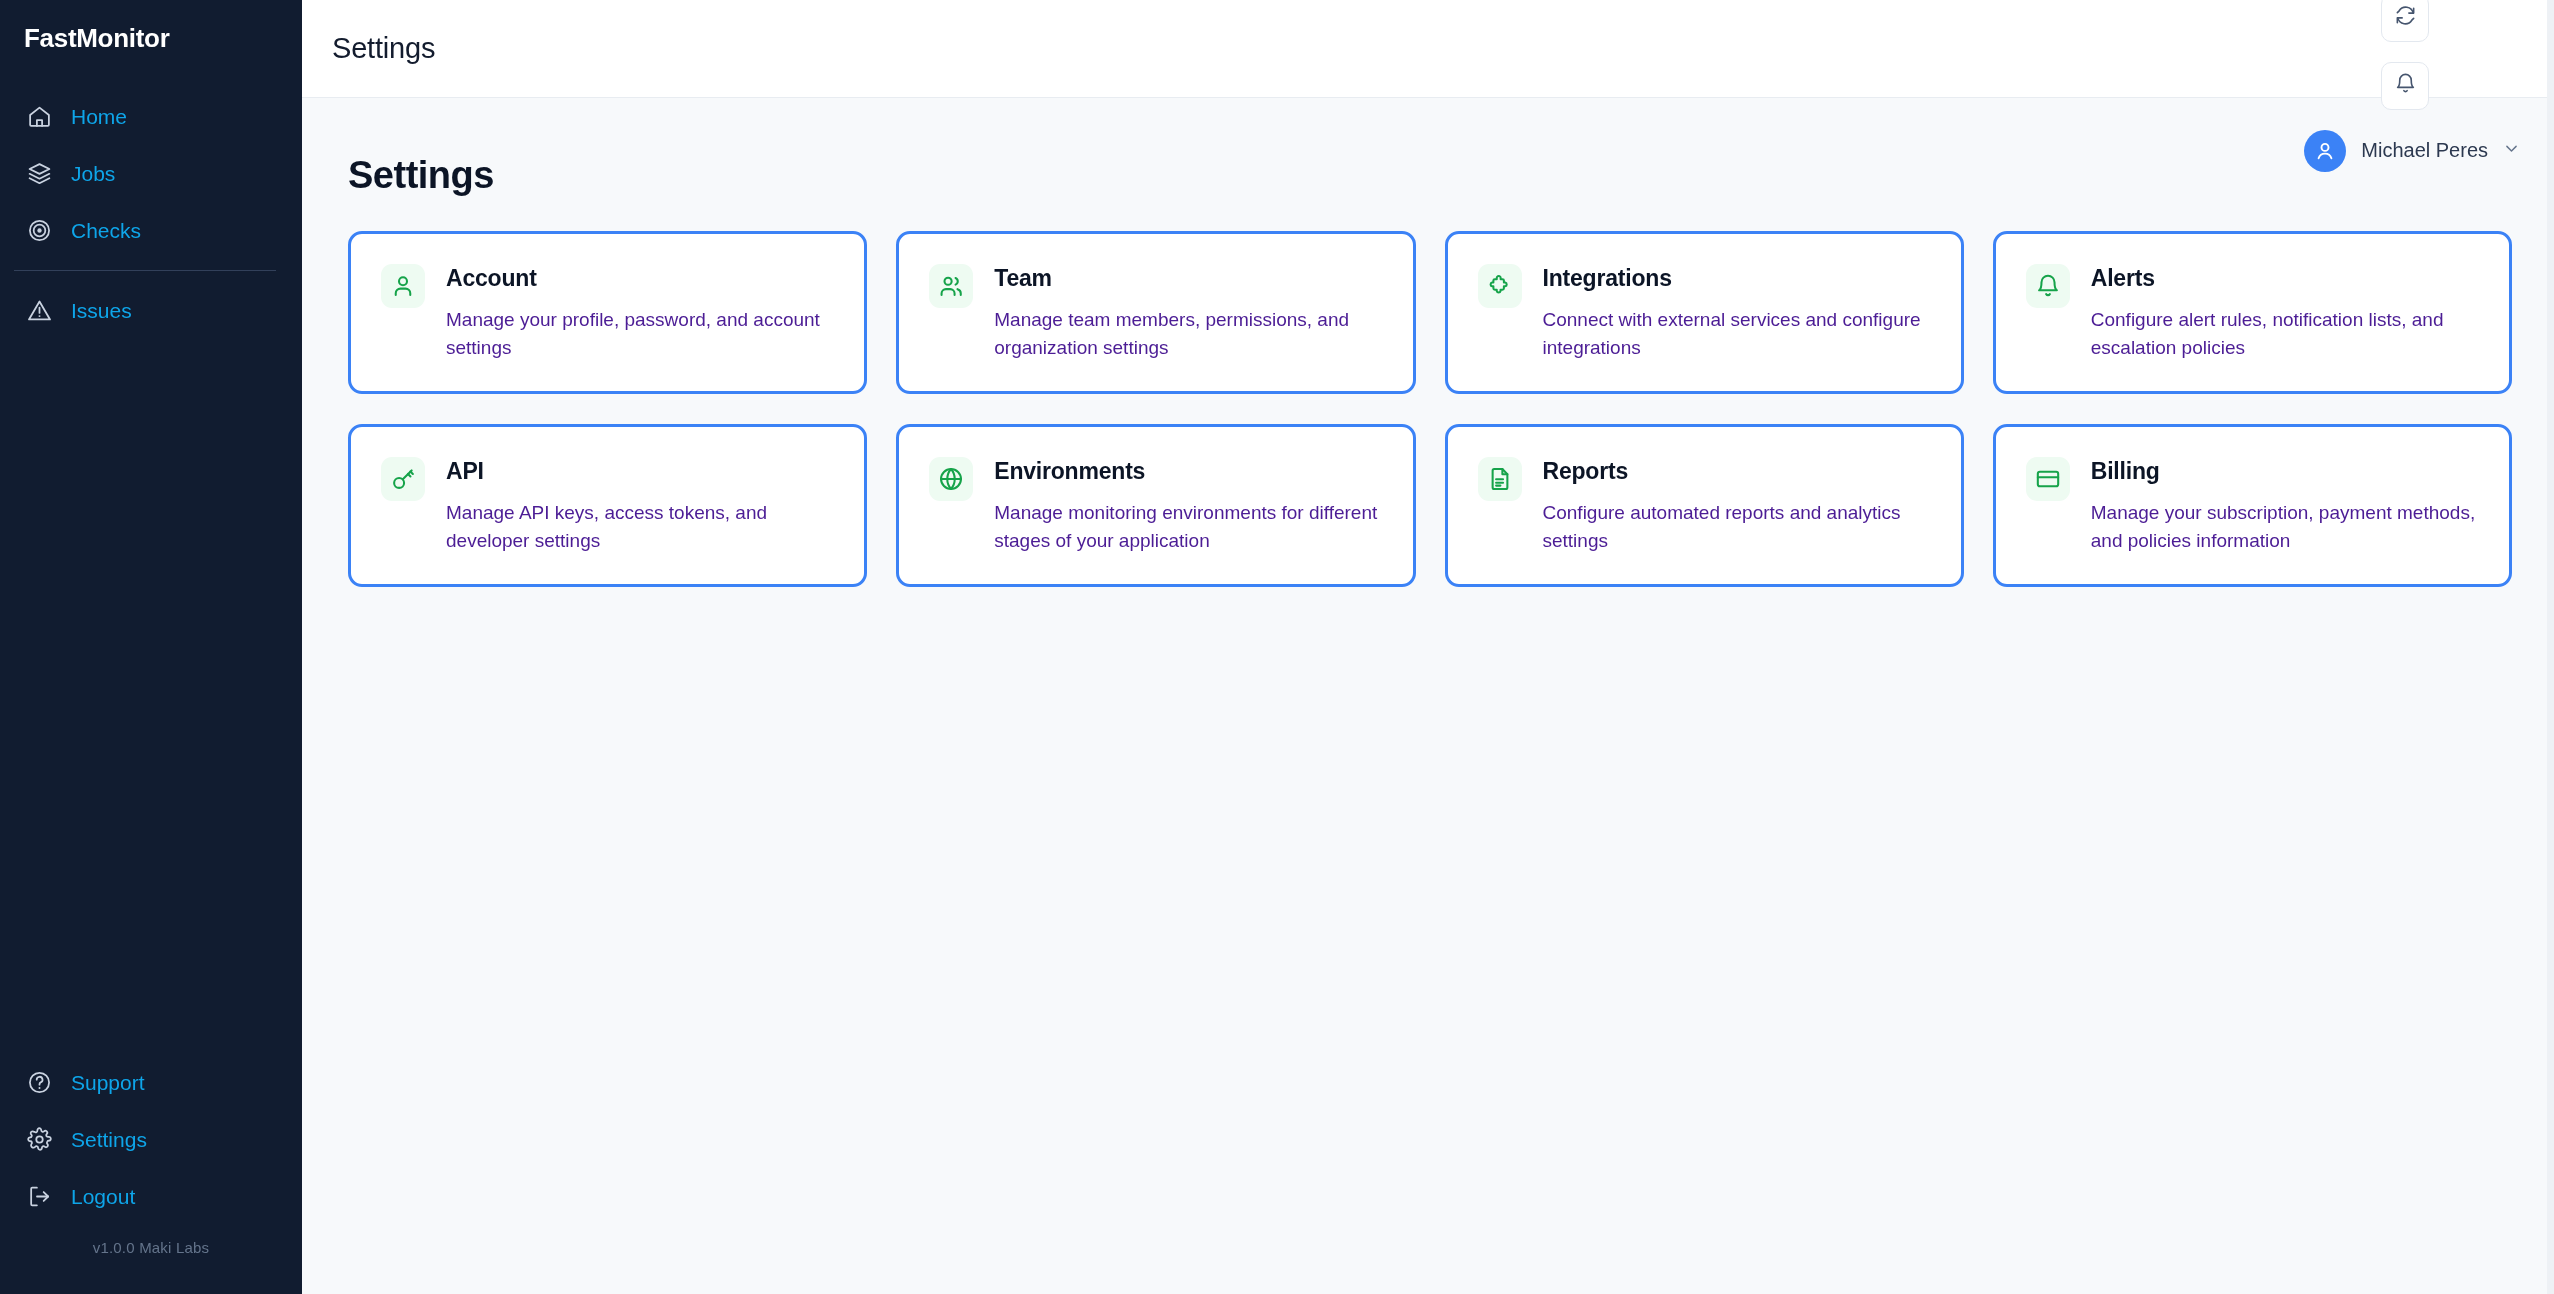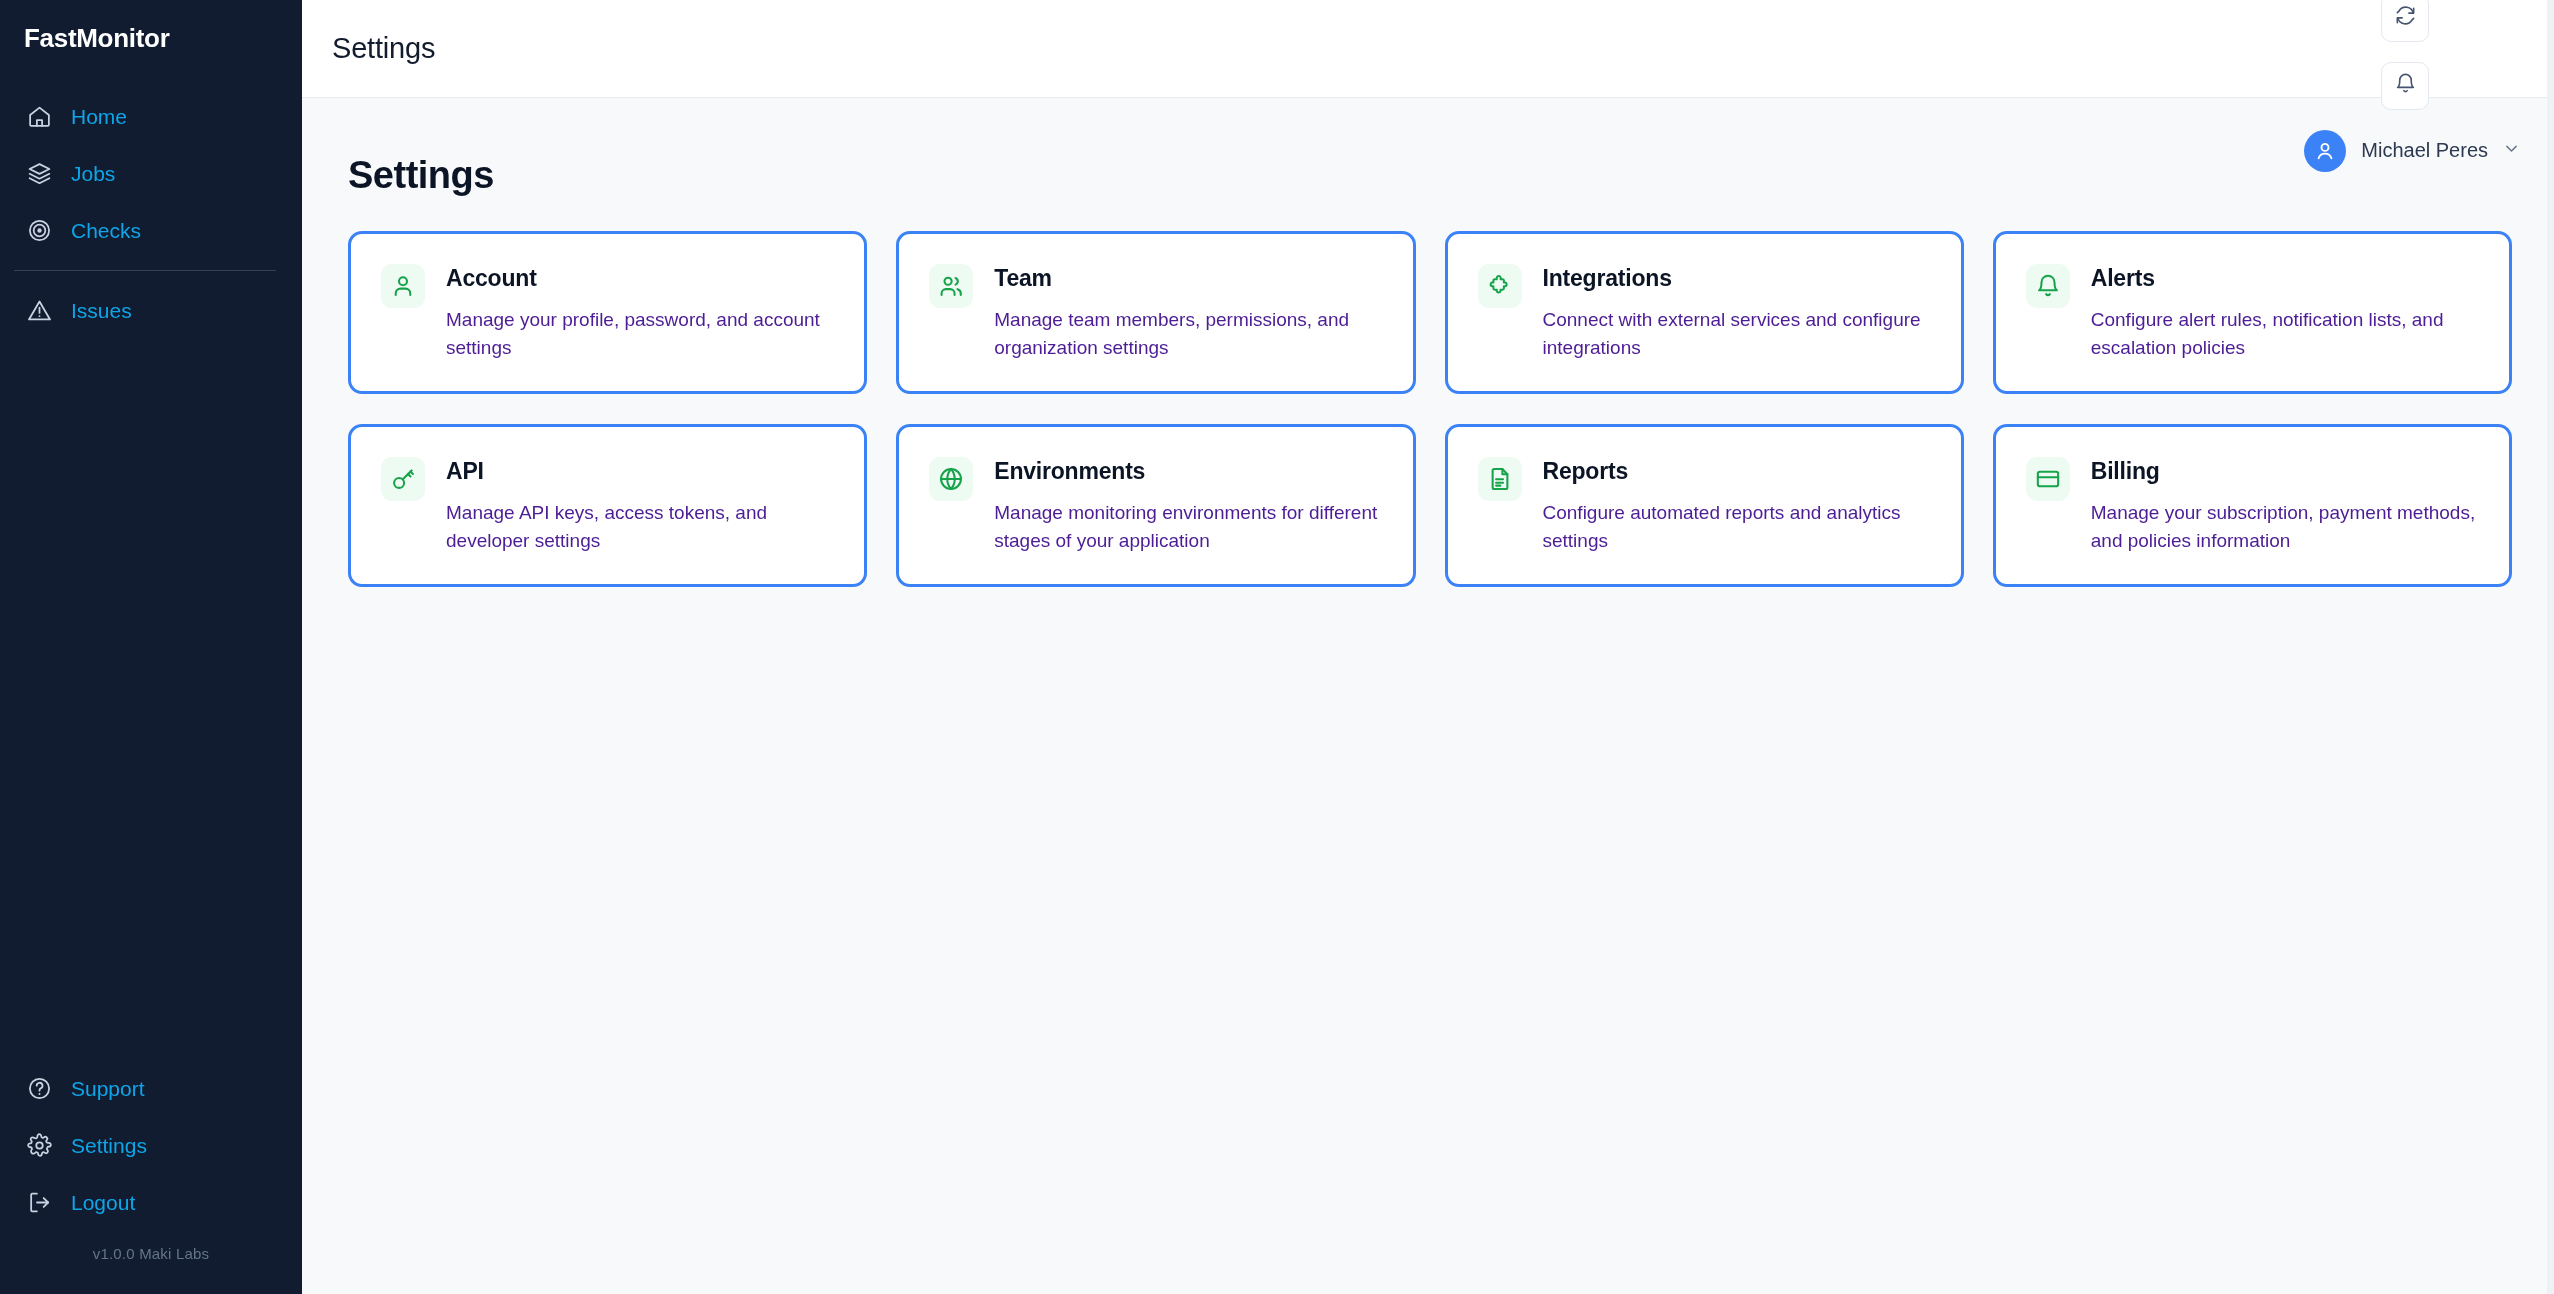--- a/index.html
+++ b/index.html
@@ -71,21 +71,21 @@
   .nav-icon svg { display: block; }
 
   .nav-divider {
     height: 1px;
     background: #32405a;
     margin: 11px 26px 11px 14px;
   }
 
   .spacer { flex: 1 1 auto; }
 
-  .nav-bottom { padding-bottom: 6px; }
+  .nav-bottom { padding-bottom: 12px; }
 
   .version {
     color: #64748b;
     font-size: 15px;
     text-align: center;
     padding: 14px 0 26px 0;
     letter-spacing: 0.2px;
   }
 
   

